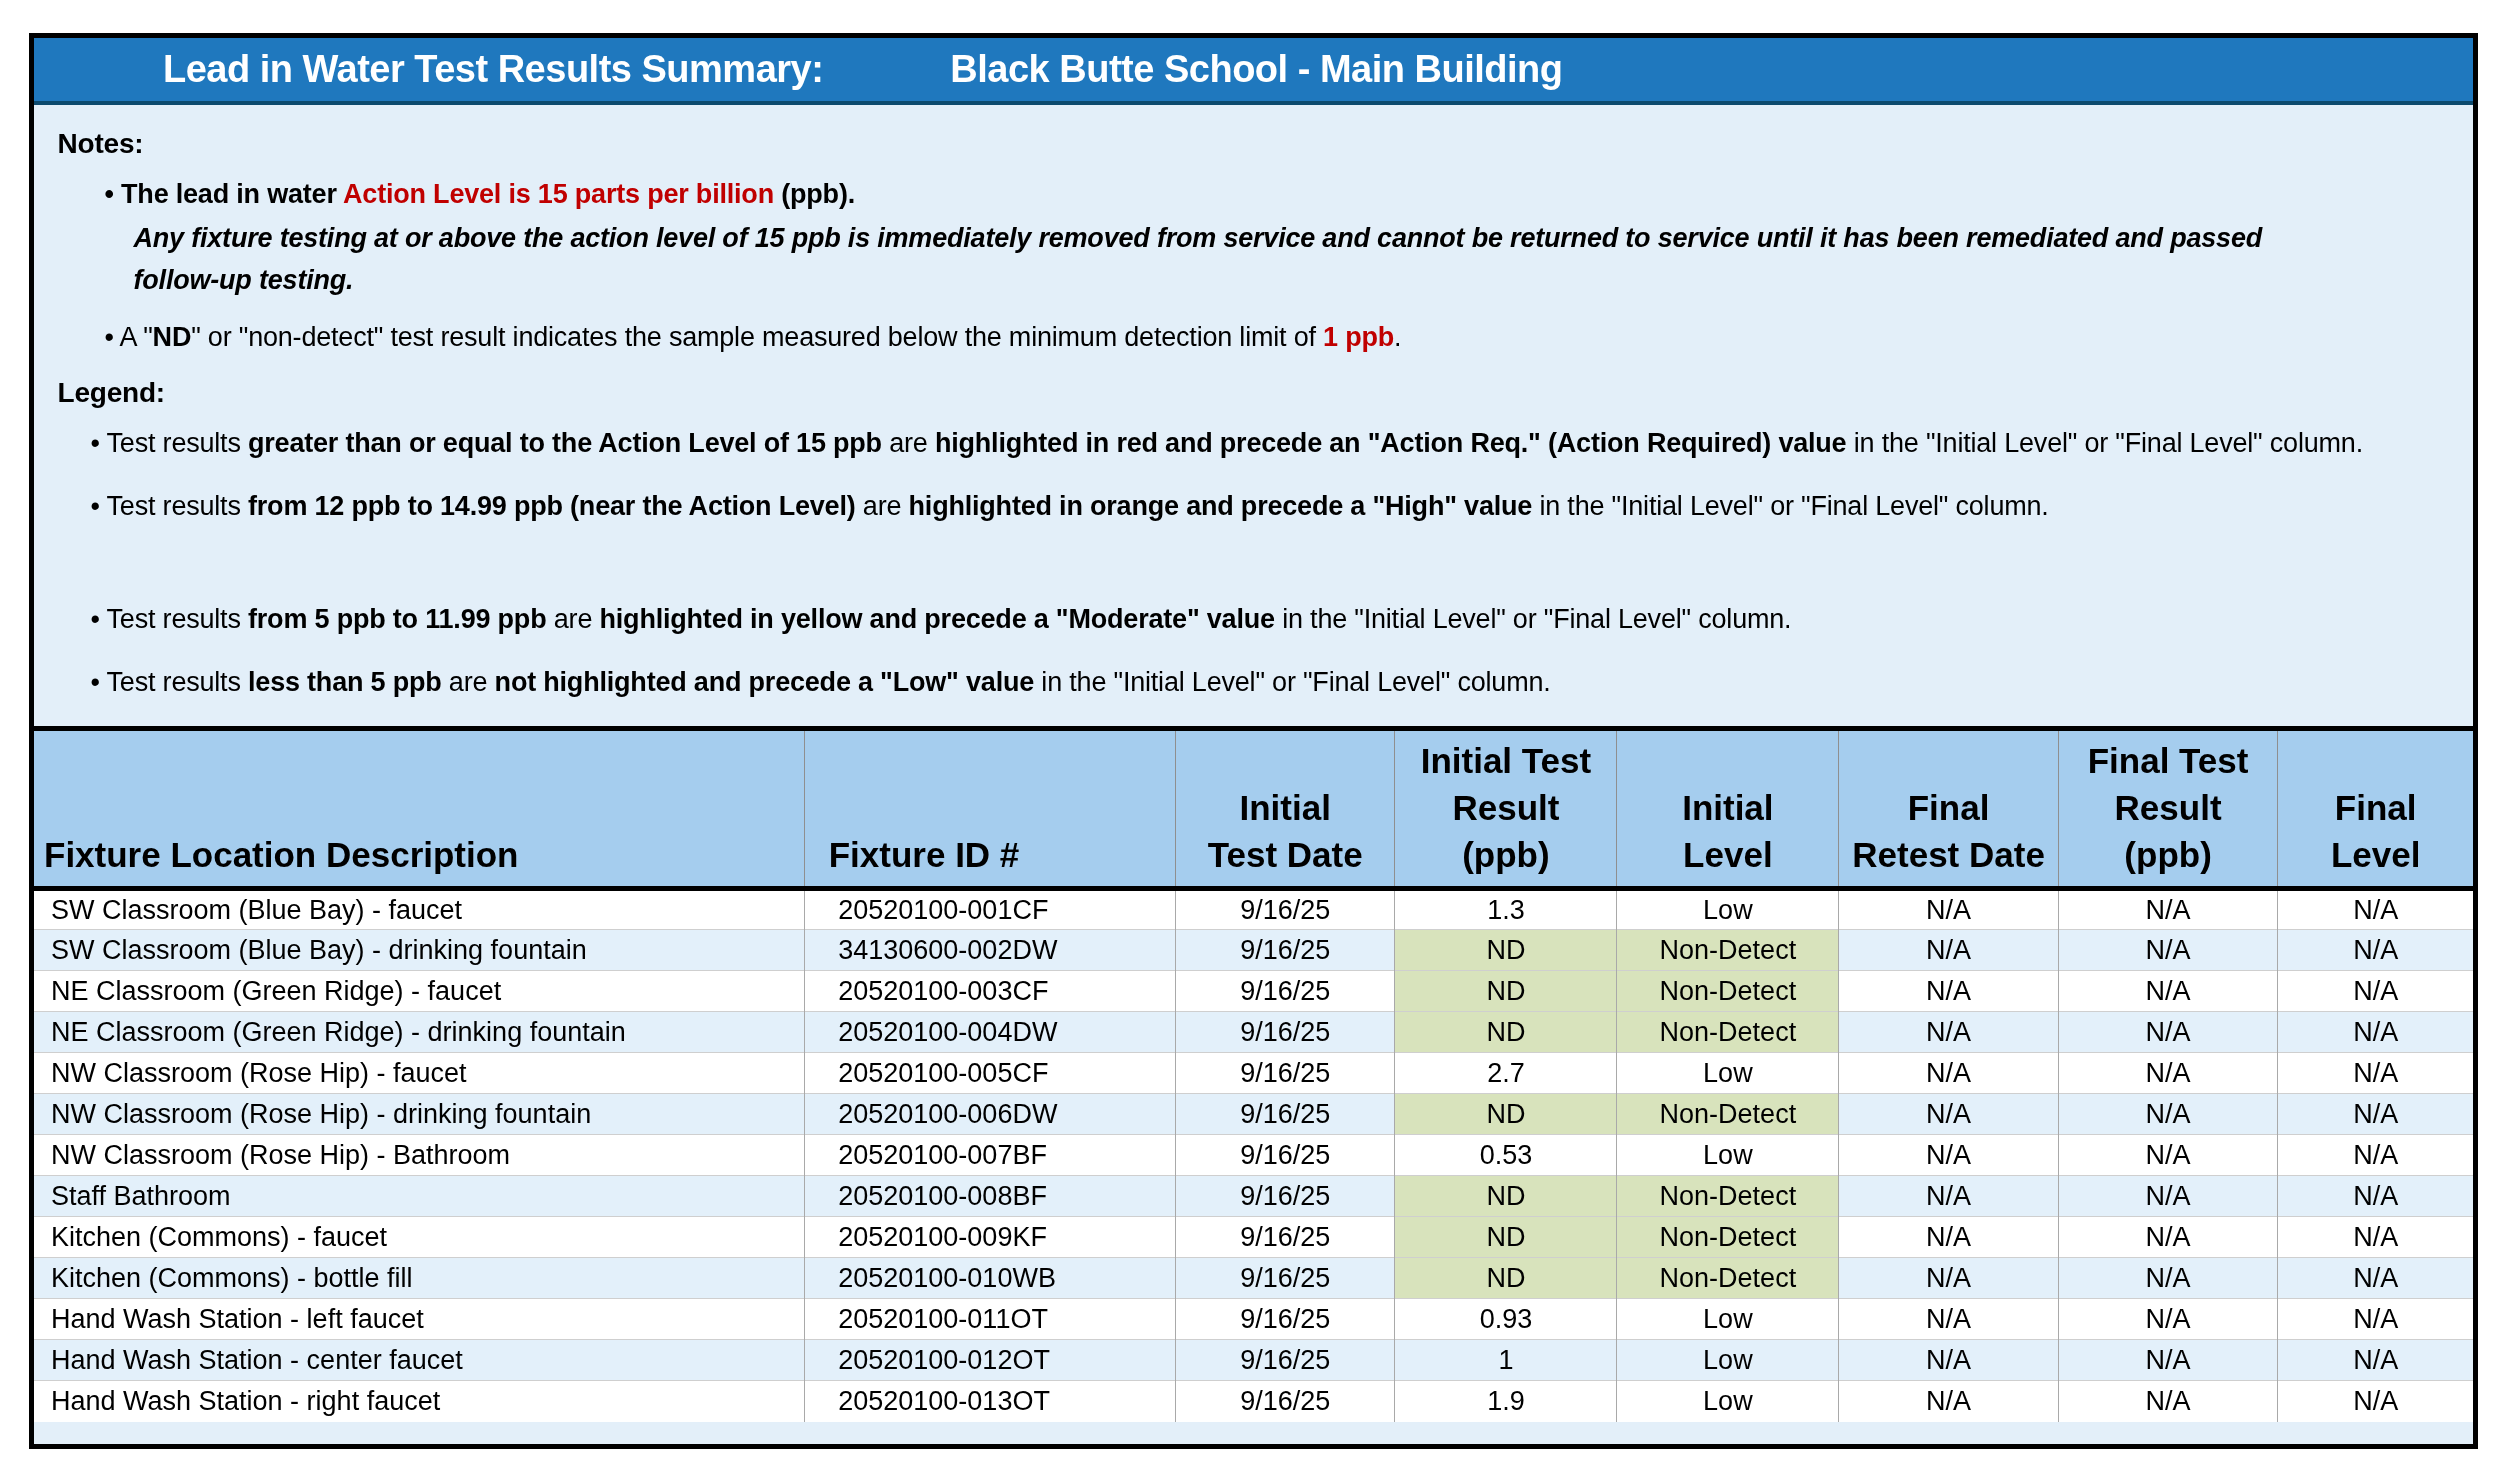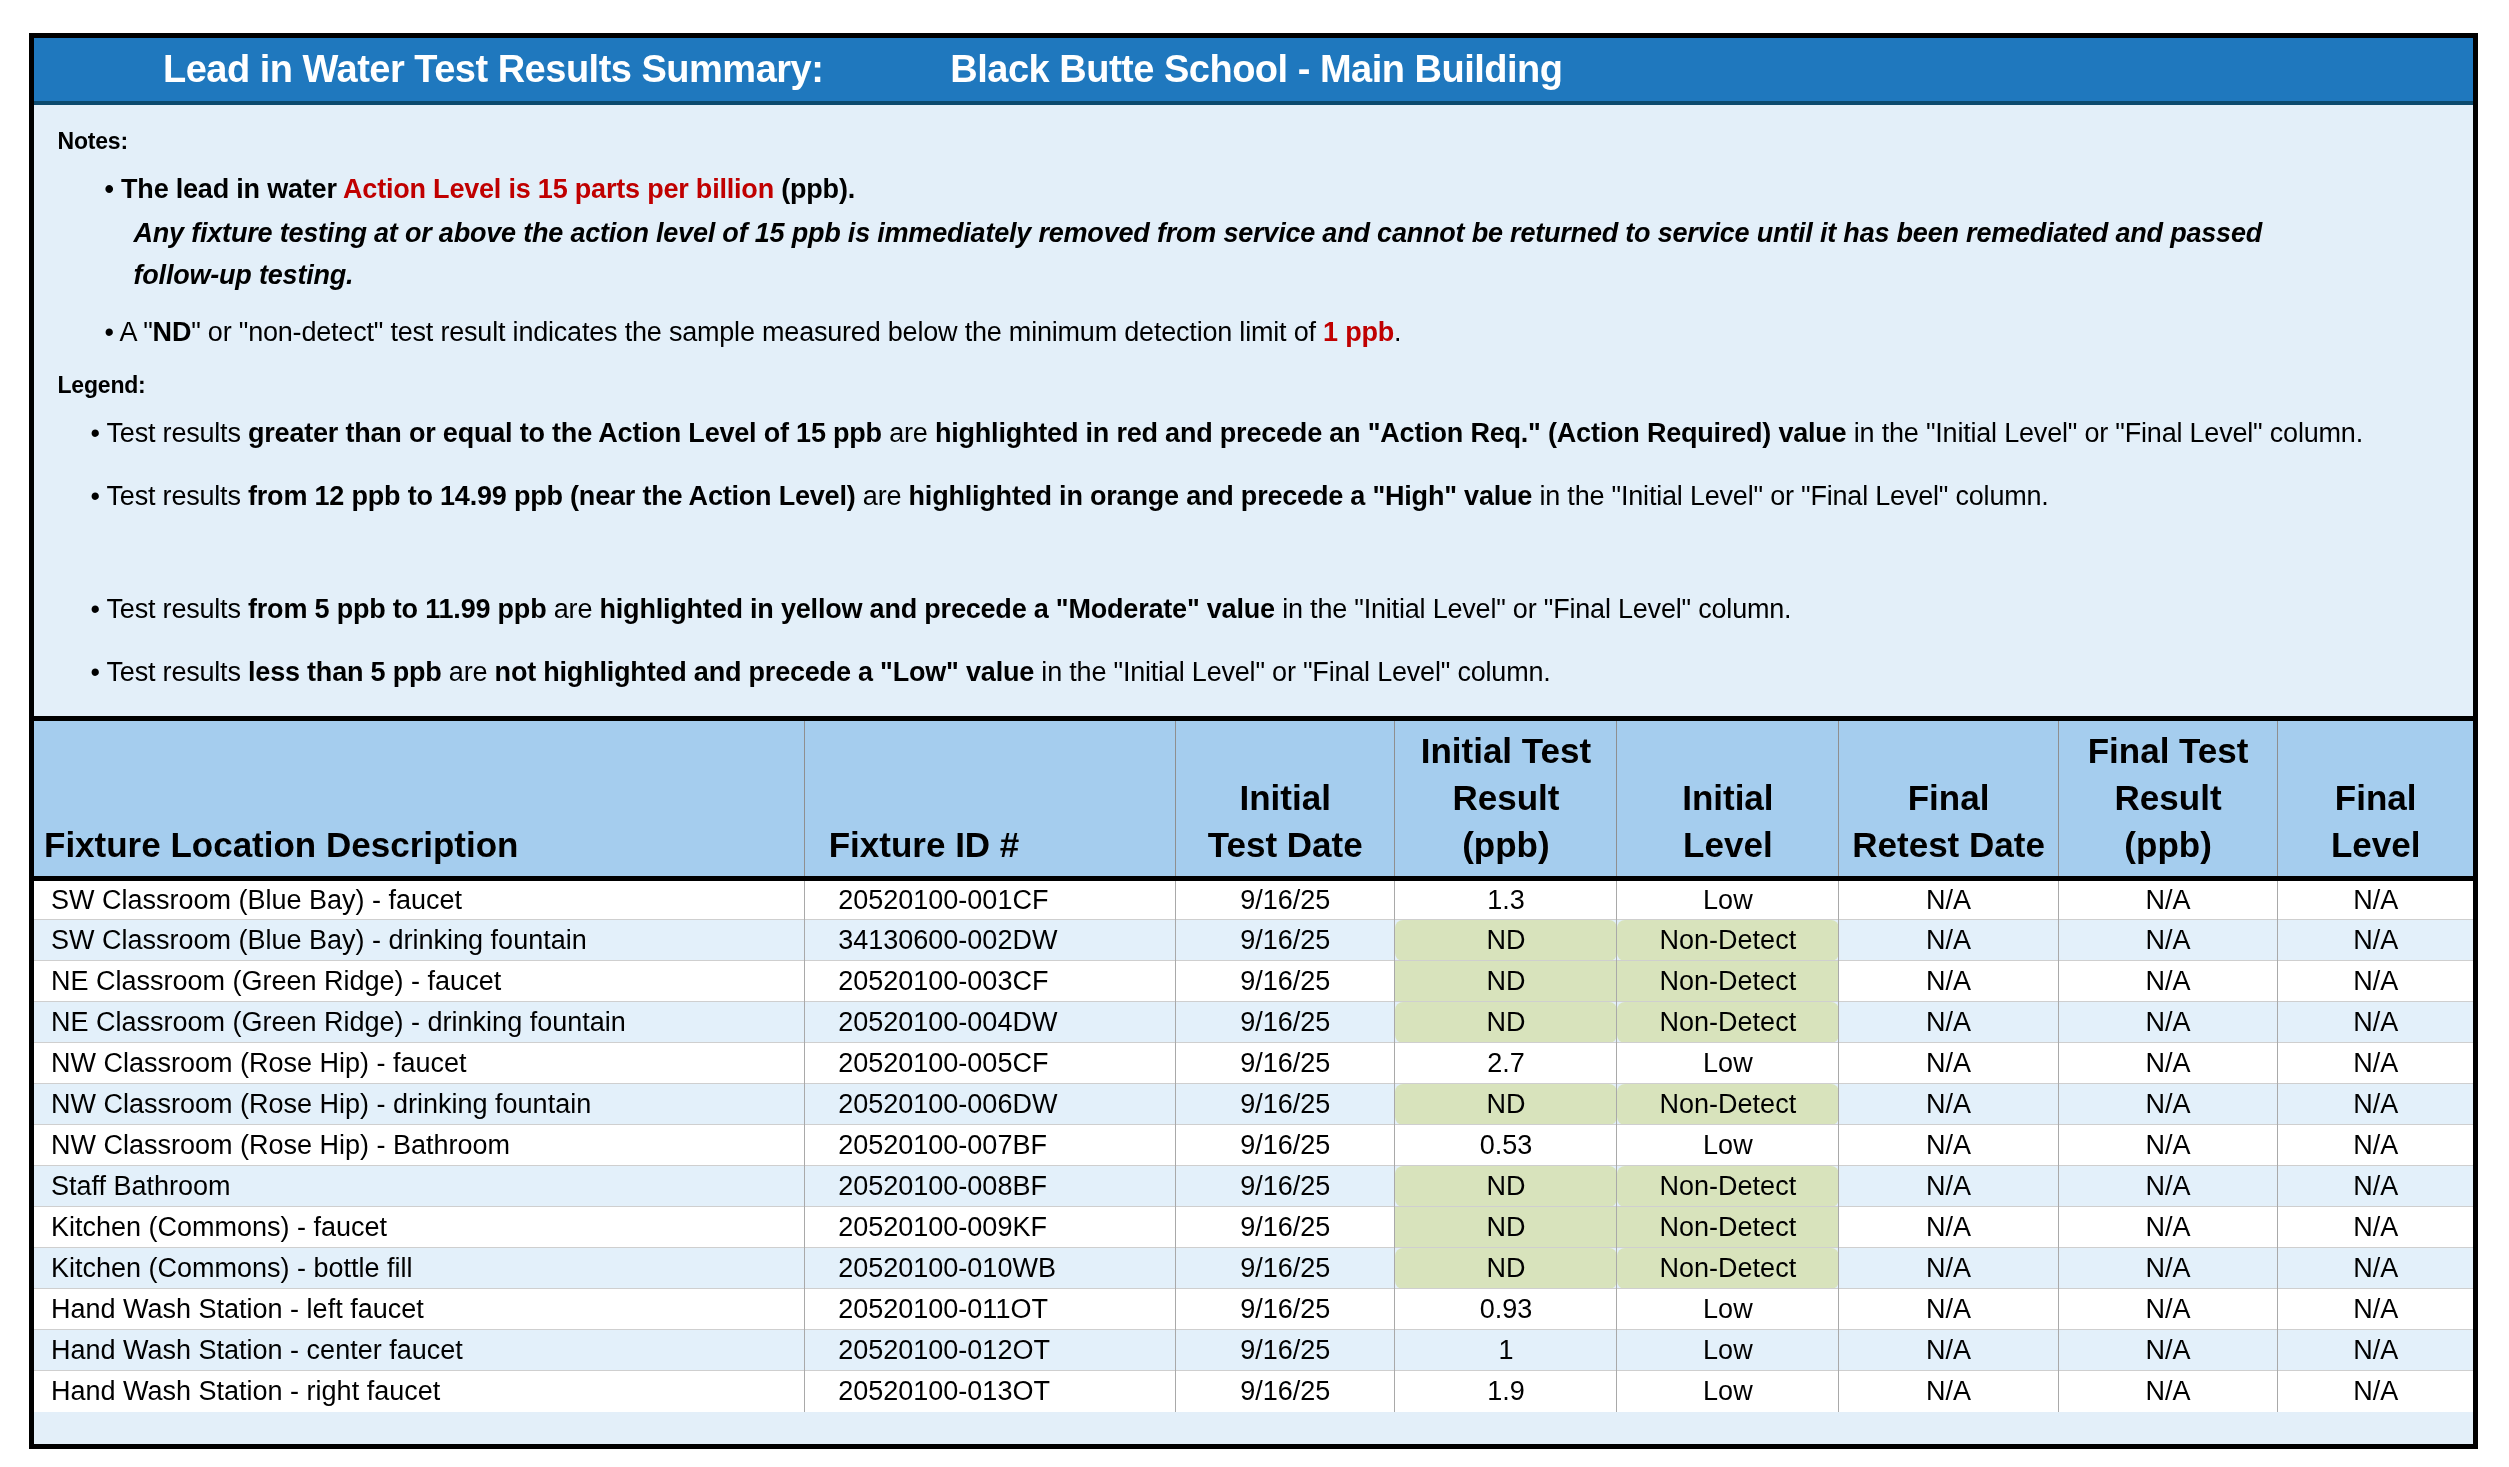--- a/index.html
+++ b/index.html
@@ -7,21 +7,21 @@
   .doc{position:absolute;left:29px;top:33px;width:2439px;height:1406px;border:5.9px solid #000;background:#e3eff9;}
 
   
   .titlebar{height:63px;background:#1f78be;display:flex;align-items:center;border-bottom:4px solid #0c4a6e;}
   .titlebar .t1{margin-left:129px;}
   .titlebar .t2{margin-left:127px;}
   .titlebar span{color:#fff;font-weight:bold;font-size:38px;letter-spacing:-0.5px;white-space:nowrap;}
 
   
   .notes{padding:15.7px 39px 0 23.5px;font-size:27px;letter-spacing:-0.2px;}
-  .h-block{font-weight:bold;font-size:23px;margin:7.8px 0 13.7px 0;}
+  .h-block{font-weight:bold;font-size:28px;margin:7.8px 0 13.7px 0;}
   .notes p{margin:0;line-height:1.55;}
   .n-b1{padding-left:47px;margin-bottom:2px !important;}
   .n-sub{padding-left:76px;margin-bottom:9.8px !important;}
   .n-b2{padding-left:47px;margin:15.7px 0 17.6px 0 !important;}
   .legend p{padding-left:0;text-indent:33px;margin-bottom:21.6px !important;}
   .legend p.gap-after{margin-bottom:71px !important;}
   .b{font-weight:bold;}
   .i{font-style:italic;}
   .red{color:#c00000;}
 
@@ -30,21 +30,21 @@
   thead{background:#a5cdee;}
   thead th{font-weight:bold;font-size:35px;vertical-align:bottom;padding:5.9px 9.8px 7.8px 9.8px;border-left:1px solid #8f8f8f;white-space:pre-line;line-height:1.35;height:76px;box-sizing:border-box;}
   thead th:first-child{border-left:none;text-align:left;padding-left:10px;}
   thead th:nth-child(2){text-align:left;padding-left:23.5px;}
   thead th{text-align:center;}
   thead tr{border-top:5.9px solid #000;border-bottom:5.9px solid #000;}
   tbody td{font-size:27px;height:41px;box-sizing:border-box;padding:1px 9.8px;border-left:1px solid #a9a9a9;border-top:1px solid #cfcfcf;text-align:center;background:#fff;}
   tbody tr:first-child td{border-top:none;}
   tbody td:first-child{border-left:none;text-align:left;padding-left:17px;}
   tbody td:nth-child(2){text-align:left;padding-left:33px;}
-  tbody tr.alt td{background:#e3f0fa;border-radius:8px;}
+  tbody tr.alt td{background:#e3f0fa;}
   tbody td.nd{background:#d8e3bc !important;}
 </style>
 </head>
 <body>
 
 <div class="doc">
 
   <div class="titlebar">
     <span class="t1">Lead in Water Test Results Summary:</span>
     <span class="t2">Black Butte School - Main Building</span>

